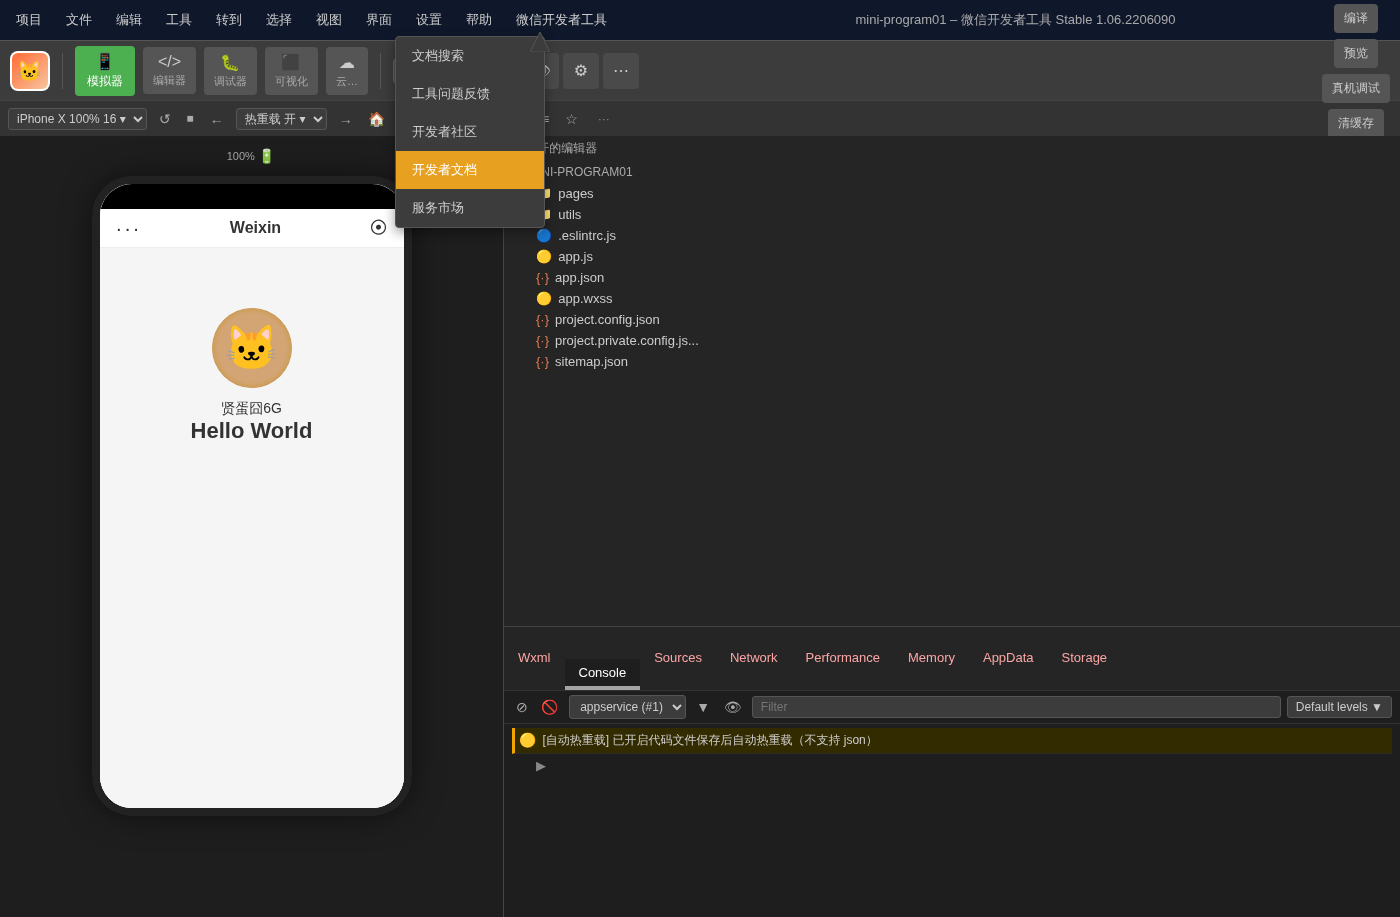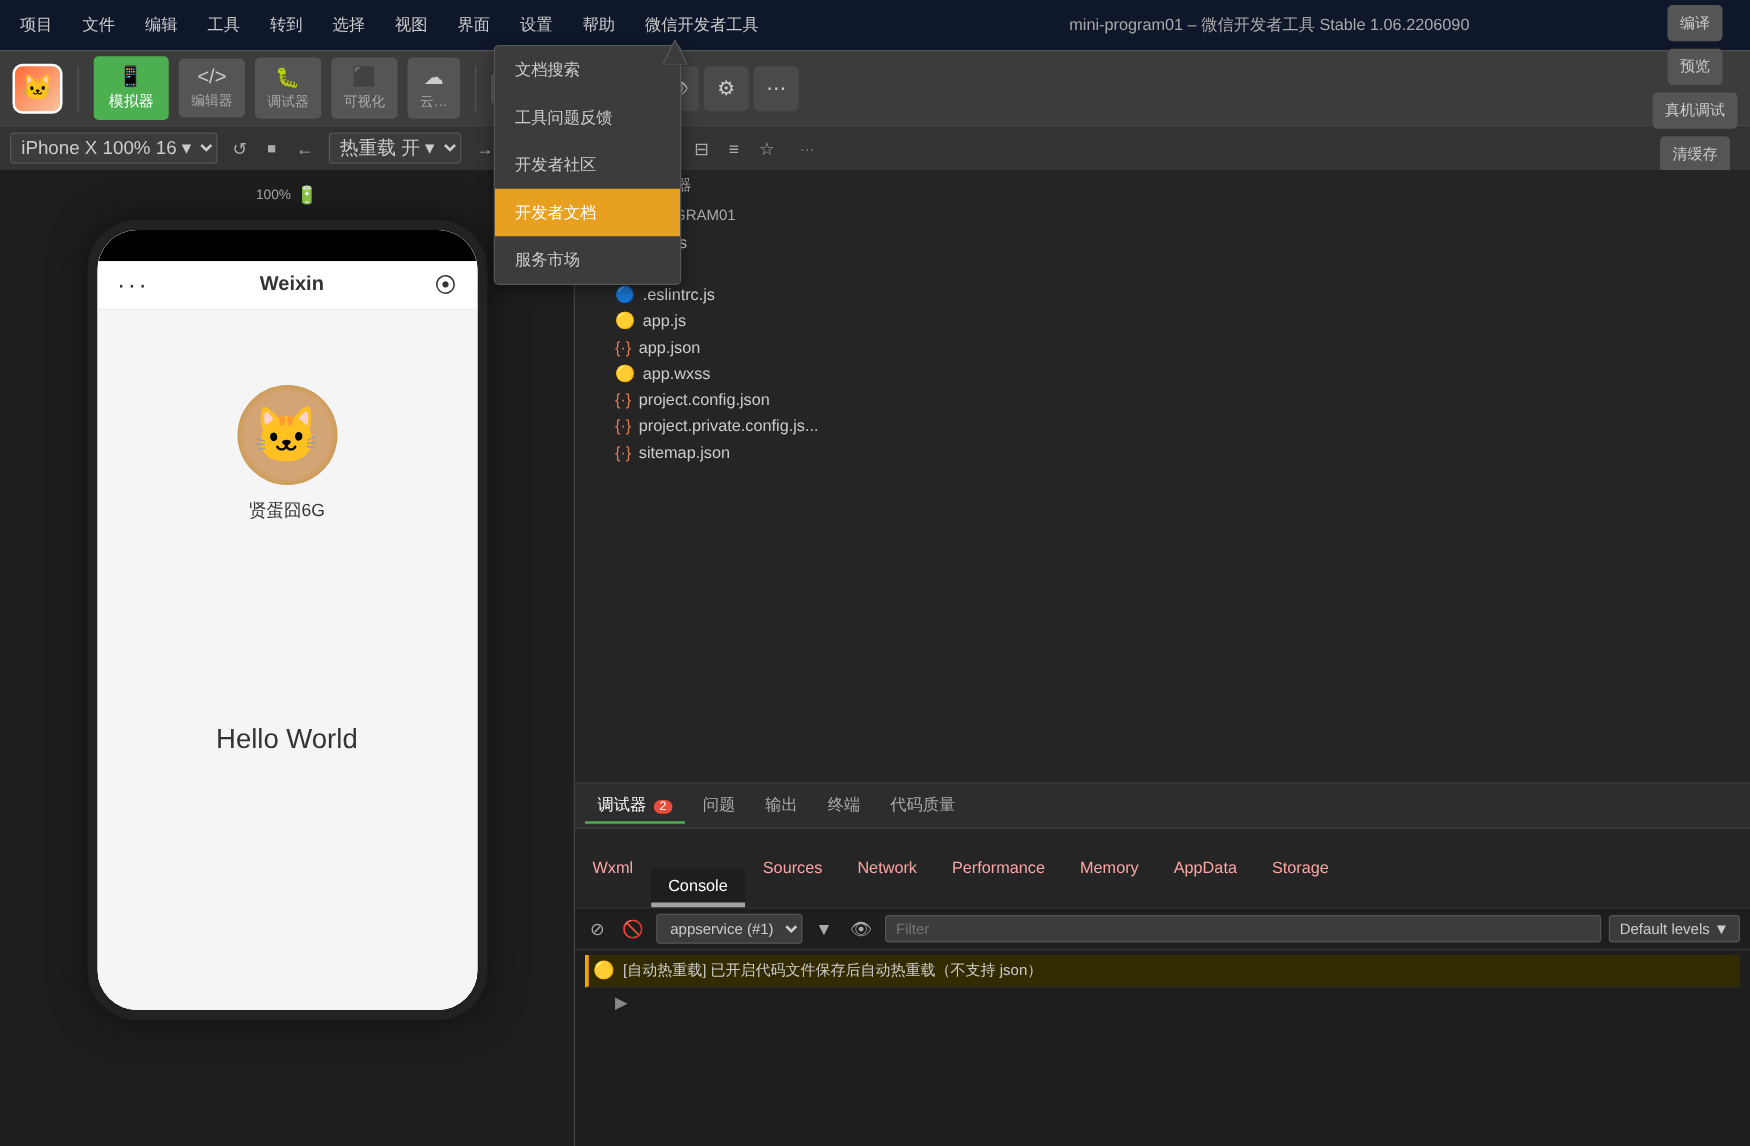--- a/index.html
+++ b/index.html
@@ -87,42 +87,42 @@
       border-top: 1px solid #444;
       display: flex;
       align-items: center;
       padding: 0 8px;
       gap: 8px;
     }
     .secondary-toolbar select {
       background: #3c3c3c;
       border: 1px solid #555;
       color: #ccc;
-      font-size: 15px;
+      font-size: 12px;
       padding: 2px 4px;
       border-radius: 3px;
     }
     .icon-btn {
       background: none;
       border: none;
       color: #aaa;
       cursor: pointer;
       font-size: 14px;
       padding: 2px 4px;
     }
 
     
     .main-layout {
       display: flex;
       height: calc(917px - 40px - 60px - 36px);
     }
 
     
     .simulator-panel {
-      width: 460px;
+      width: 504px;
       background: #1e1e1e;
       border-right: 1px solid #444;
       display: flex;
       flex-direction: column;
       align-items: center;
       padding: 10px;
       position: relative;
     }
 
     
@@ -182,22 +182,22 @@
       overflow: hidden;
     }
     .phone-username {
       font-size: 14px;
       color: #333;
       text-align: center;
     }
     .phone-hello {
       font-size: 22px;
       color: #333;
-      margin-top: 160px;
       text-align: center;
+      font-weight: bold;
     }
 
     
     .right-panel {
       flex: 1;
       display: flex;
       flex-direction: column;
       background: #252526;
     }
 
@@ -639,38 +639,20 @@
       </div>
 
       <div class="file-item depth1">
         <span style="color:#e07b53;">{·}</span>
         <span>sitemap.json</span>
       </div>
     </div>
 
     <div class="debug-panel">
 
-      <div class="debug-tabs-row1">
-        <div class="debug-tab1 active">
-          <span>调试器</span>
-          <span class="debug-badge">2</span>
-        </div>
-        <div class="debug-tab1">
-          <span>问题</span>
-        </div>
-        <div class="debug-tab1">
-          <span>输出</span>
-        </div>
-        <div class="debug-tab1">
-          <span>终端</span>
-        </div>
-        <div class="debug-tab1">
-          <span>代码质量</span>
-        </div>
-      </div>
 
       <div class="debug-tabs-row2">
         <div class="debug-tab2">
           <span>Wxml</span>
         </div>
         <div class="debug-tab2 active">
           <span>Console</span>
         </div>
         <div class="debug-tab2">
           <span>Sources</span>

